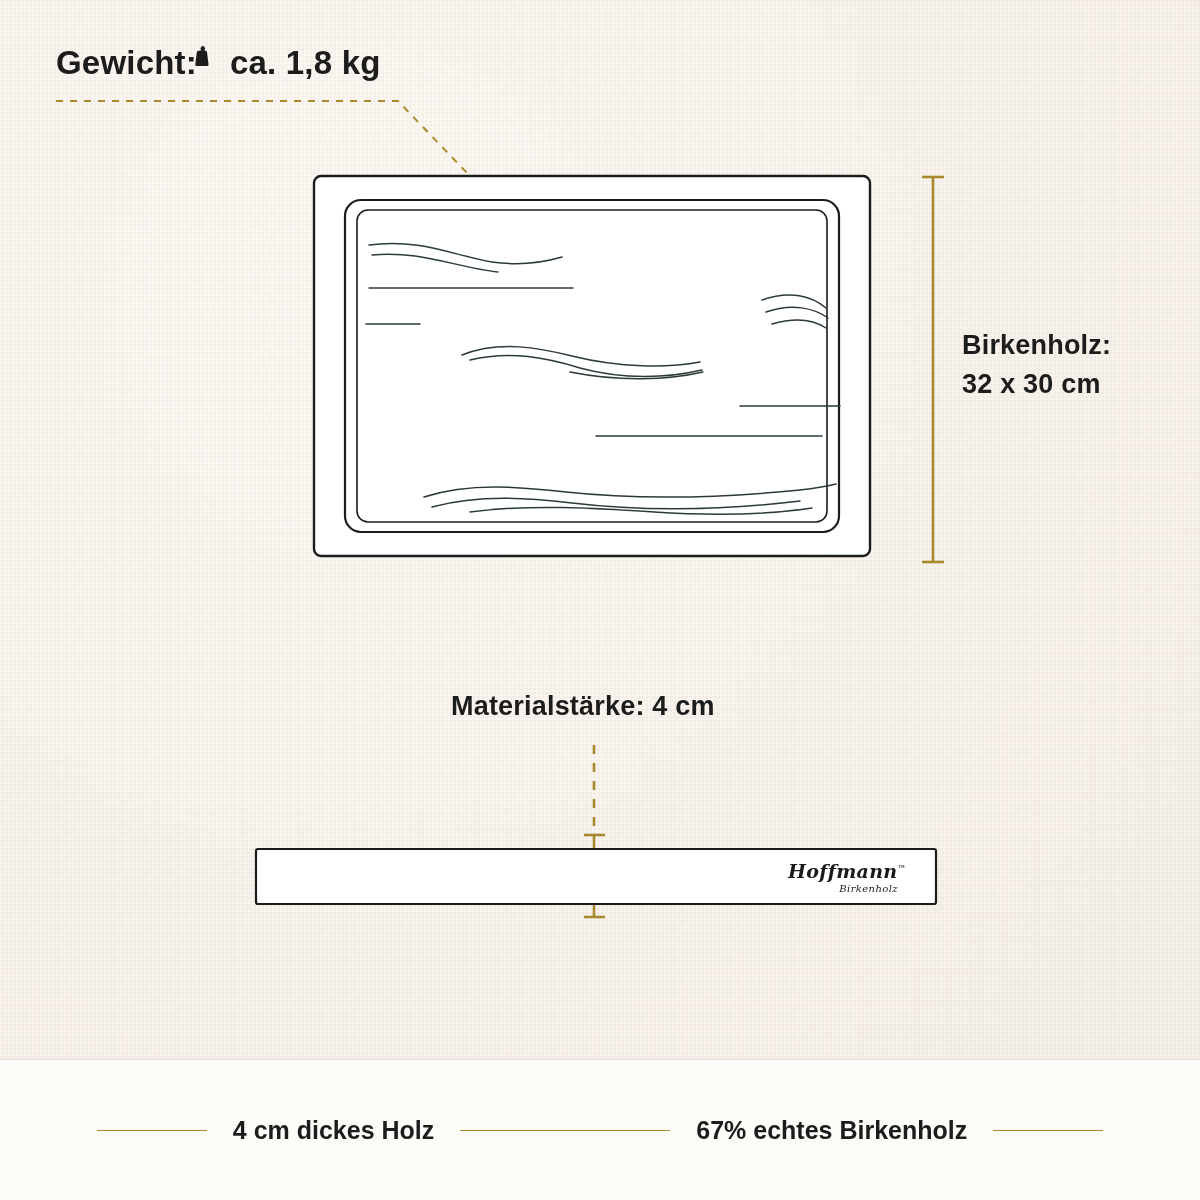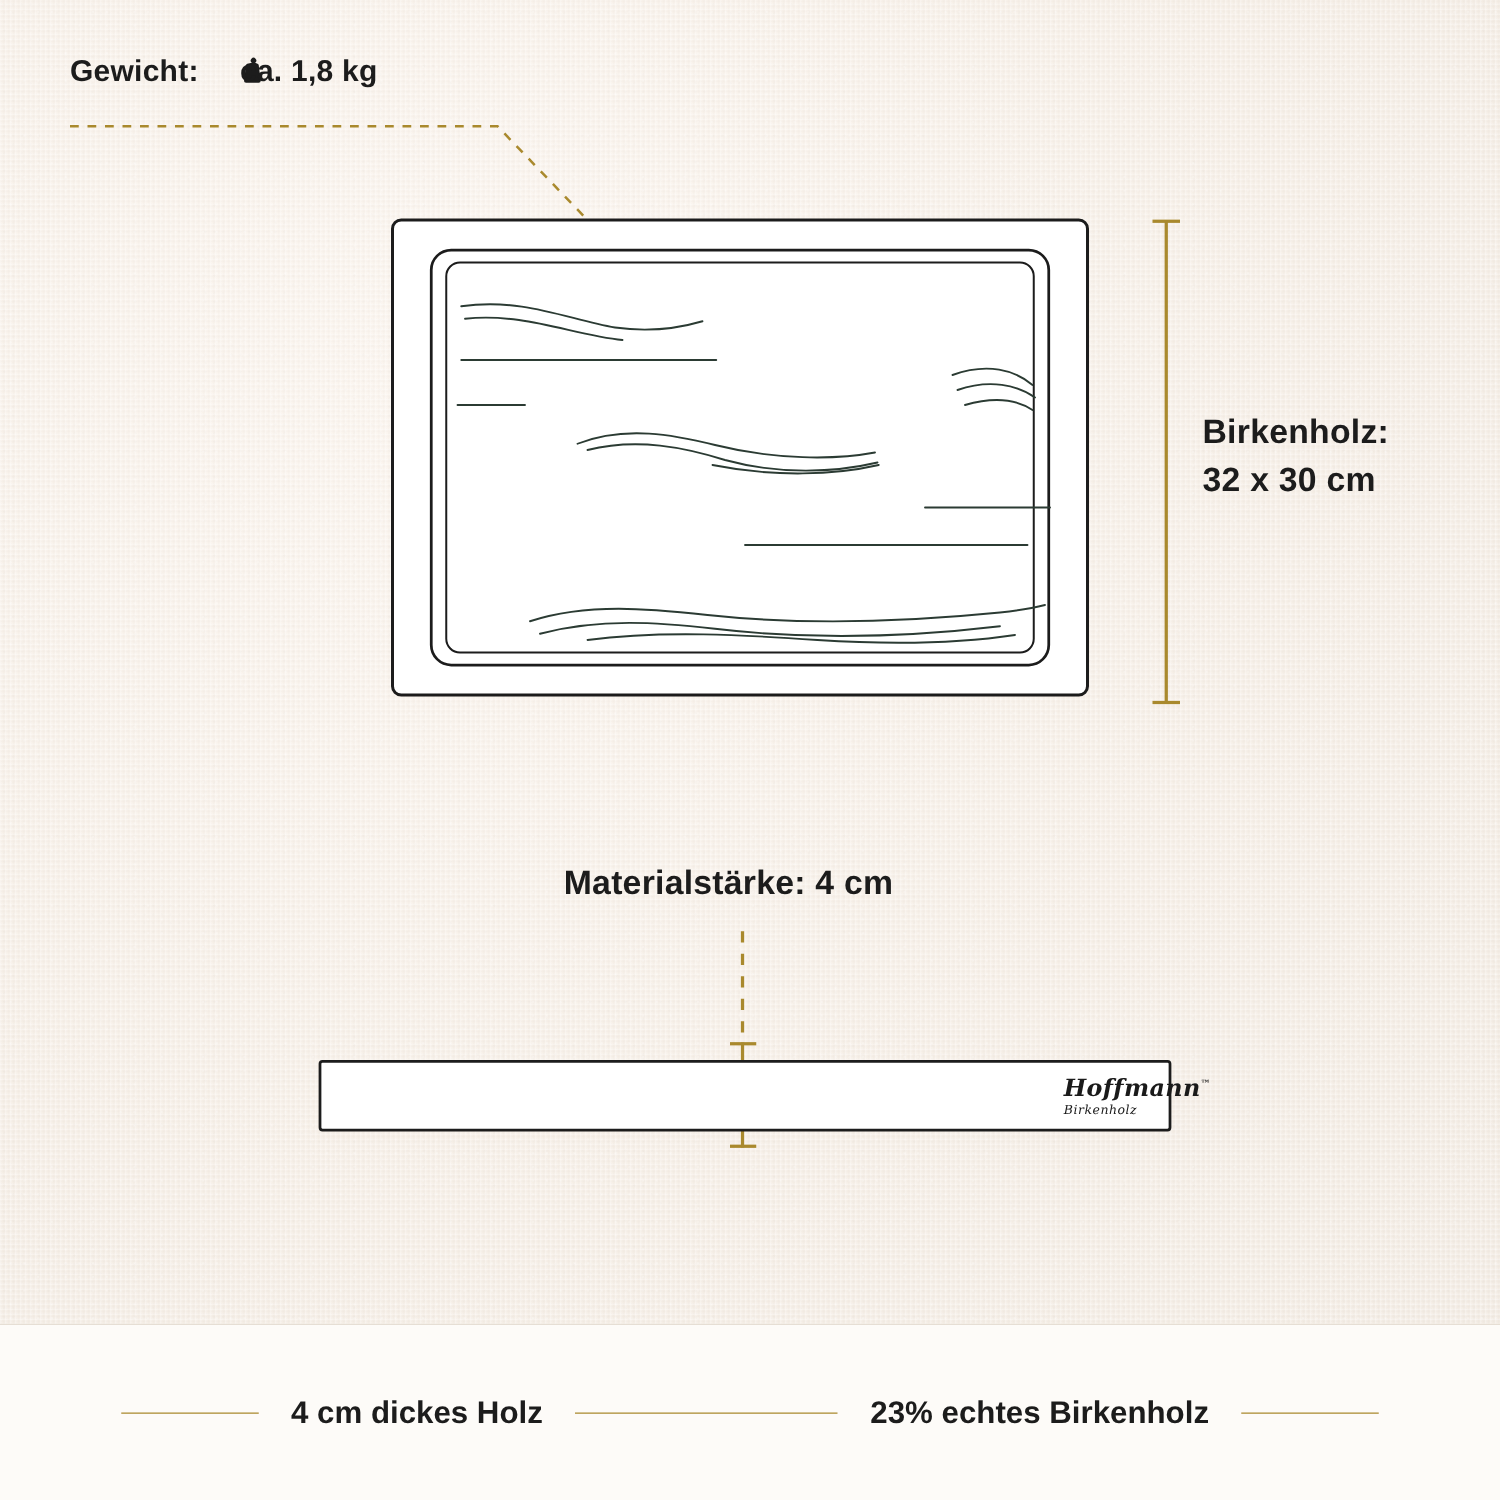--- a/index.html
+++ b/index.html
@@ -41,21 +41,21 @@
   .label {
     position: absolute;
     color: #1c1c1c;
     font-weight: 700;
     letter-spacing: .2px;
     white-space: nowrap;
   }
   #weight-label {
     left: 56px;
     top: 44px;
-    font-size: 24px;
+    font-size: 33px;
     display: flex;
     align-items: center;
     gap: 9px;
   }
   #weight-icon {
     display: inline-block;
     width: 15px;
     height: 22px;
     position: relative;
     top: 1px;
@@ -118,24 +118,24 @@
     position: absolute;
     left: 0;
     top: 0;
     width: 1200px;
     height: 1200px;
   }
 
   
   #brand {
     position: absolute;
-    left: 851px;
+    left: 788px;
     top: 862px;
     width: 110px;
-    text-align: left;
+    text-align: right;
     color: #1a1a1a;
     line-height: 1;
   }
   #brand-name {
     font-family: "DejaVu Serif", serif;
     font-style: italic;
     font-weight: 700;
     font-size: 19px;
     letter-spacing: .3px;
   }
@@ -232,17 +232,17 @@
       <span>Hoffmann</span><span id="brand-tm">™</span>
     </div>
     <div id="brand-sub">Birkenholz</div>
   </div>
 
   <div id="footer">
     <div id="footer-inner">
       <div class="footer-rule" id="rule-left"></div>
       <div class="footer-item">4 cm dickes Holz</div>
       <div class="footer-rule" id="rule-mid"></div>
-      <div class="footer-item">23% echtes Birkenholz</div>
+      <div class="footer-item">67% echtes Birkenholz</div>
       <div class="footer-rule" id="rule-right"></div>
     </div>
   </div>
 </div>
 
 </body></html>

